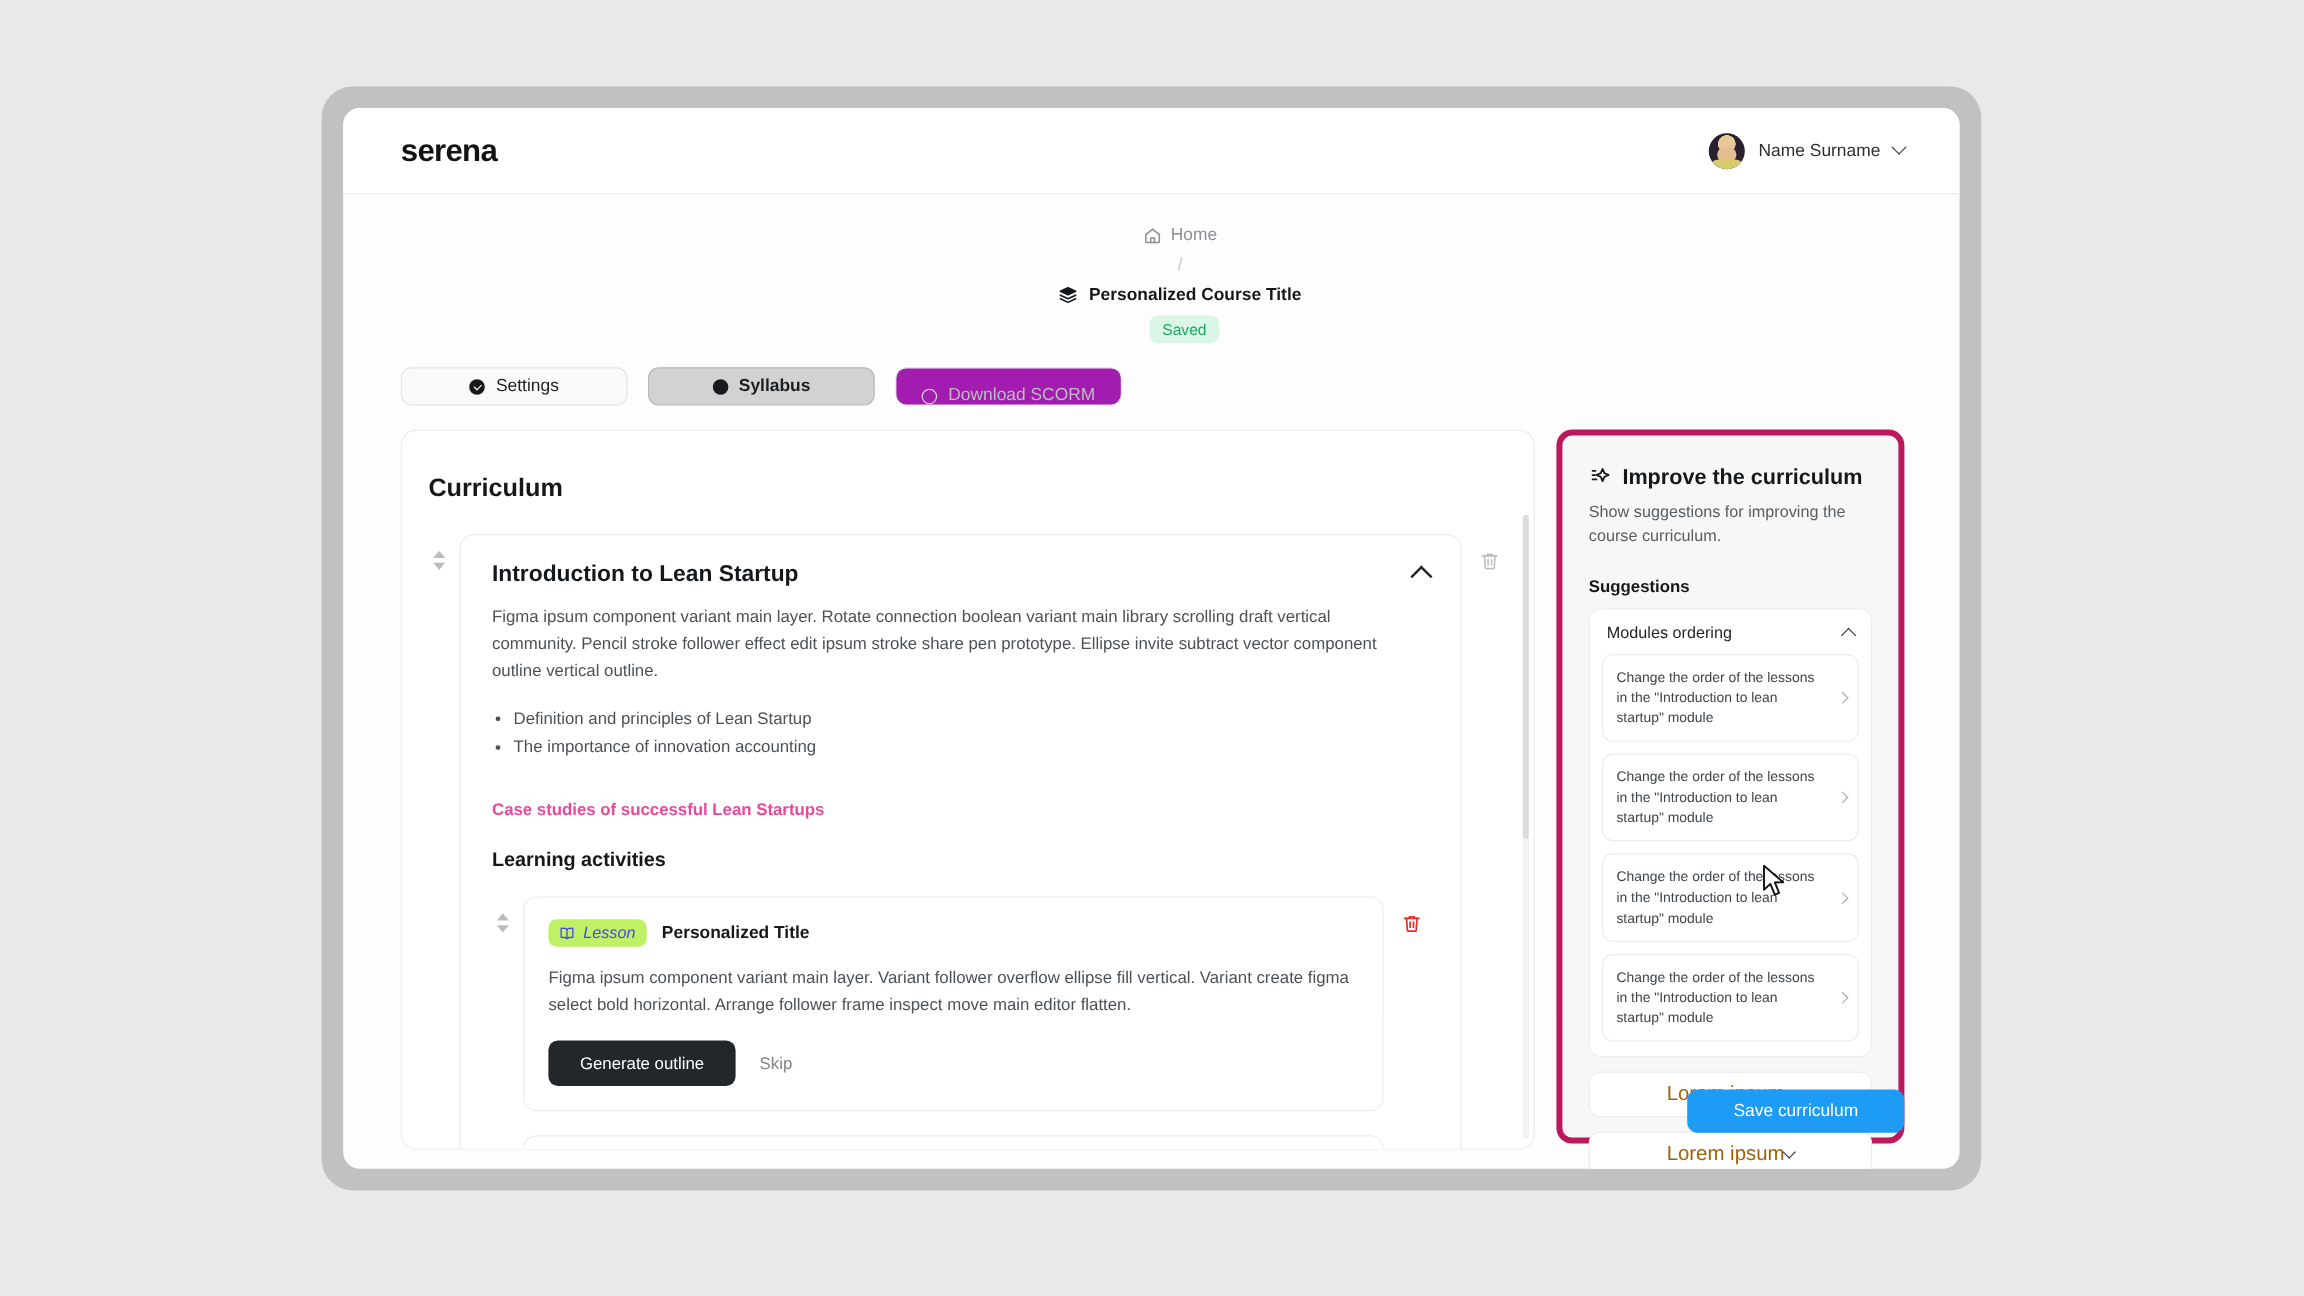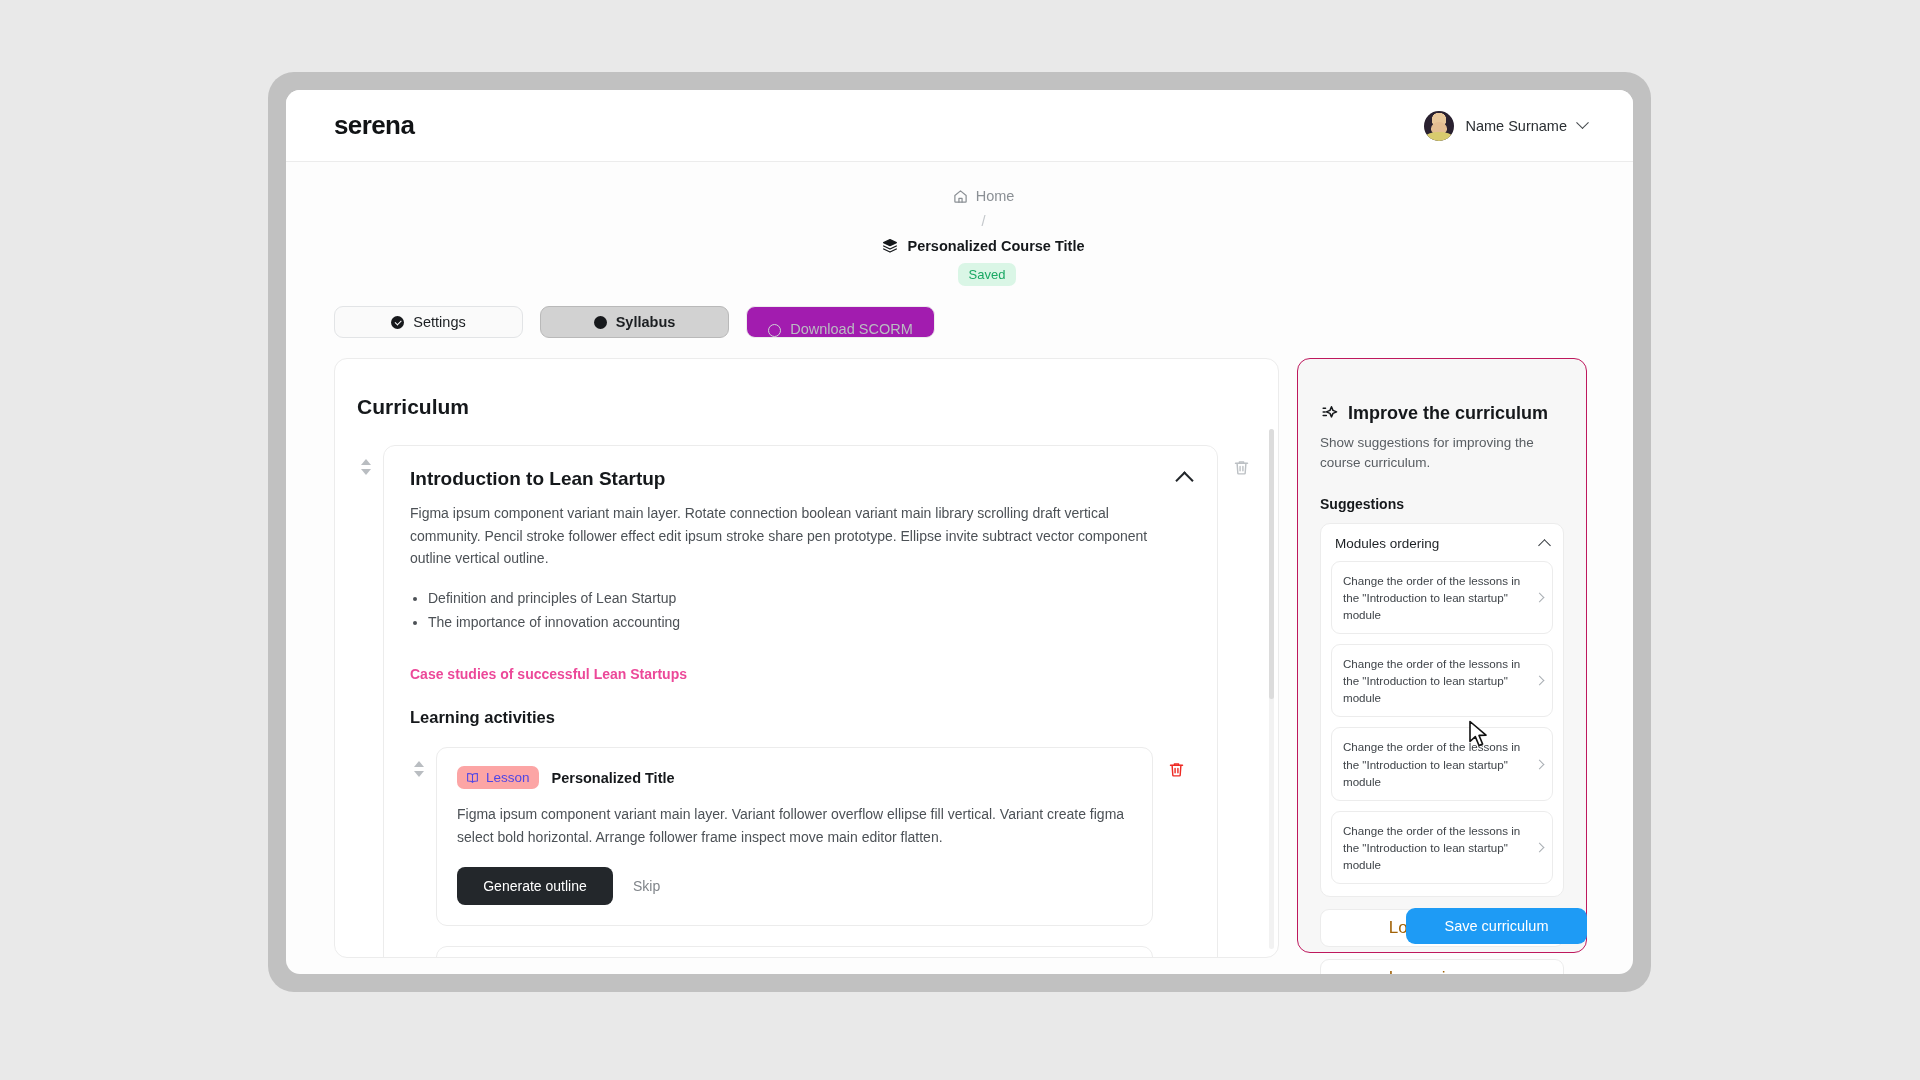--- a/index.html
+++ b/index.html
@@ -171,41 +171,41 @@
 
   
   .lesson-row { display:flex; align-items:flex-start; gap: 8px; margin-top: 20px; }
   .lesson-card {
     flex:1 1 auto; border:1px solid #ececec; border-radius: 11px;
     background:#fff; padding: 18px 20px 20px 20px;
   }
   .lesson-head { display:flex; align-items:center; gap: 13px; }
   .lesson-chip {
     display:flex; align-items:center; gap:7px;
-    background:#fca5a5; color:#4f46e5;
-    font-size:13.5px; padding:4px 9px; border-radius:7px;
+    background:#bef264; color:#4f46e5;
+    font-size:13.5px; padding:4px 9px; border-radius:7px;font-style:italic;
   }
   .lesson-name { font-size:14.5px; font-weight:700; color:#15181b; }
   .lesson-desc { font-size:14px; line-height:1.62; color:#4c5156; margin-top:14px; max-width:700px;}
   .lesson-actions { display:flex; align-items:center; gap: 20px; margin-top:18px; }
   .btn-dark {
     background:#23272b; color:#fff; border:none; border-radius:8px;
     font-size:14px; padding:11px 0; width:156px; cursor:pointer;
     font-family:"Liberation Sans", sans-serif;
   }
   .btn-skip { background:none;border:none;color:#7e8budge;color:#80858a;font-size:14px;cursor:pointer;
     font-family:"Liberation Sans", sans-serif;}
 
   
   #improve-panel {
     flex:0 0 290px;
     background:#f7f7f7;
-    border:1px solid #be185d;
+    border:5px solid #be185d;
     border-radius:13px;
-    padding: 44px 22px 26px 22px;
+    padding: 24px 22px 26px 22px;
     height: 595px;
   }
   #improve-head { display:flex; align-items:center; gap:9px; }
   #improve-title { font-size:18px; font-weight:700; color:#15181b; }
   #improve-sub { font-size:13.5px; color:#585d62; line-height:1.5; margin-top:9px; }
   #suggestions-label { font-size:14px; font-weight:700; color:#15181b; margin-top:22px; }
 
   #suggestions-group {
     margin-top:11px; background:#fff; border:1px solid #ececec; border-radius:10px;
     padding: 11px 10px 12px 10px;

